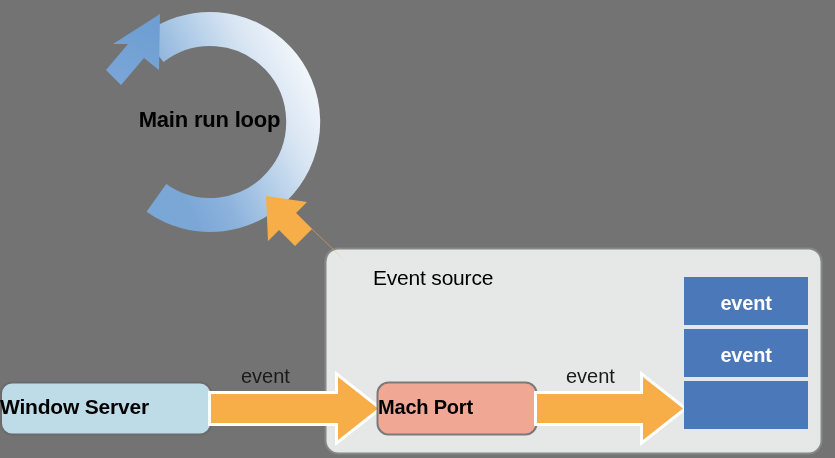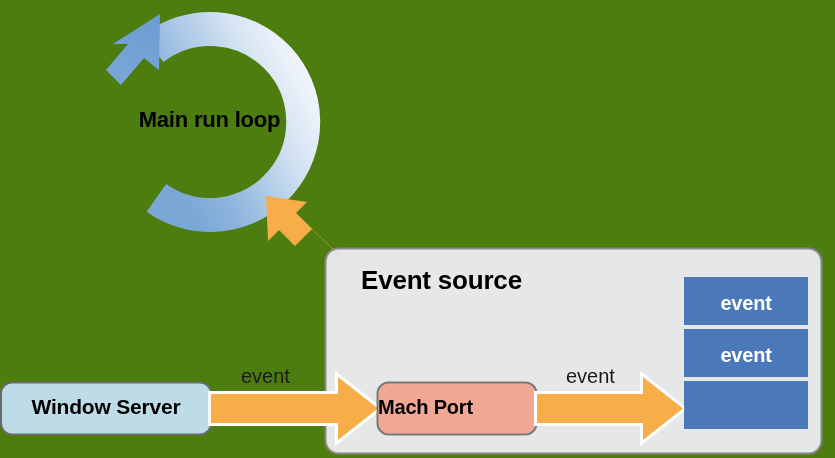--- a/index.html
+++ b/index.html
@@ -7,21 +7,21 @@
     padding: 0;
     background: #ffffff;
   }
   body {
     font-family: "Liberation Sans", sans-serif;
   }
   #canvas {
     position: relative;
     width: 835px;
     height: 458px;
-    background: #4d7c0f;
+    background: #737373;
     overflow: hidden;
   }
   #diagram-svg {
     position: absolute;
     left: 0;
     top: 0;
     width: 835px;
     height: 458px;
   }
   .lbl {
@@ -33,31 +33,31 @@
   .lbl-runloop {
     left: 0;
     top: 109px;
     width: 419px;
     text-align: center;
     font-size: 22px;
     font-weight: bold;
     letter-spacing: -0.2px;
   }
   .lbl-eventsource {
-    left: 361px;
+    left: 373px;
     top: 267px;
-    font-size: 26px;
-    font-weight: bold;
+    font-size: 21px;
+    font-weight: normal;
     letter-spacing: -0.2px;
   }
   .lbl-windowserver {
     left: 0;
     top: 396px;
     width: 212px;
-    text-align: center;
+    text-align: left;
     font-size: 21px;
     font-weight: bold;
     letter-spacing: -0.2px;
   }
   .lbl-machport {
     left: 378px;
     top: 397px;
     width: 158px;
     text-align: left;
     font-size: 20px;

